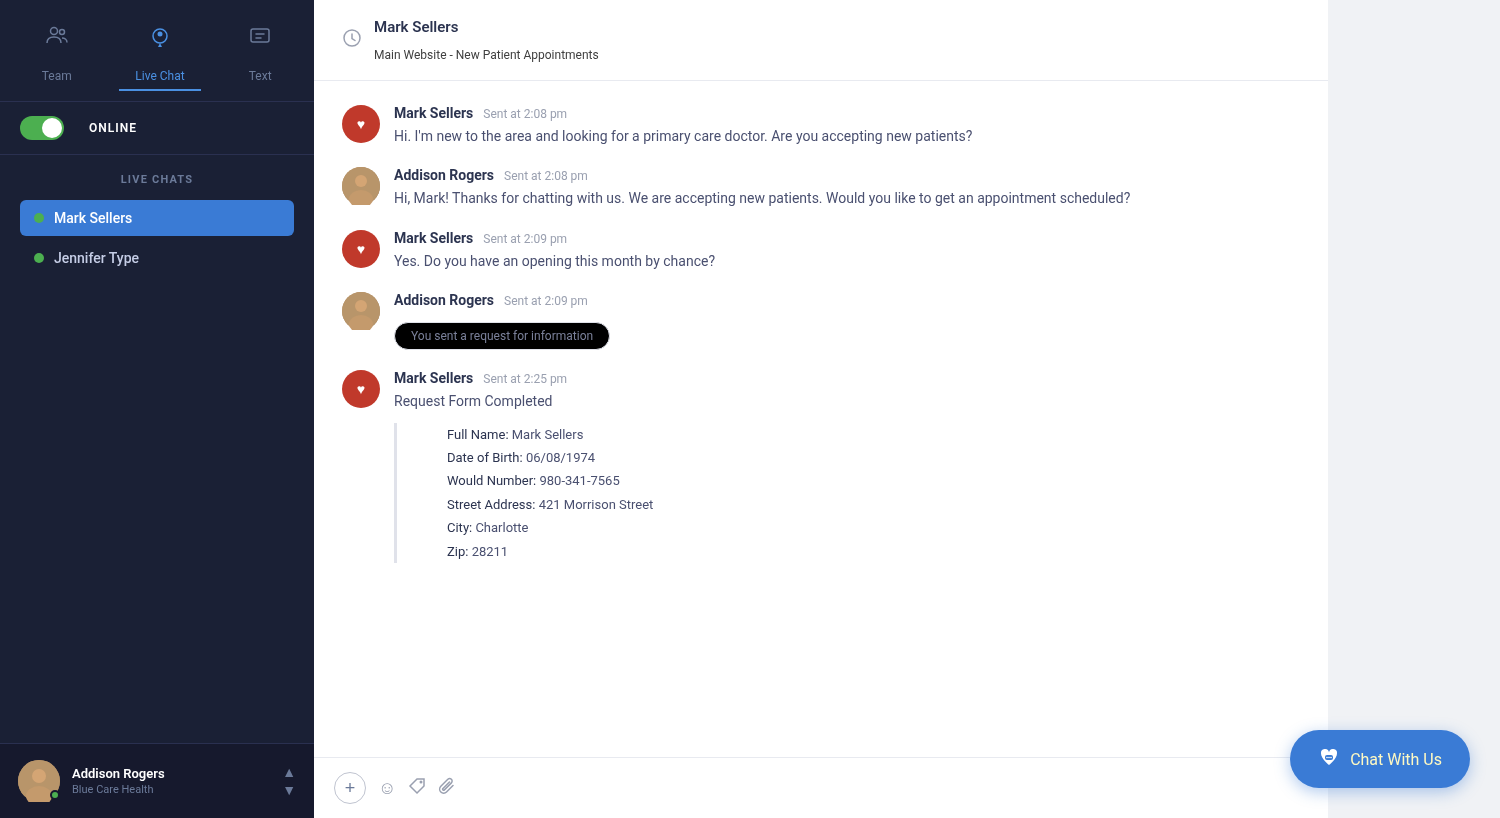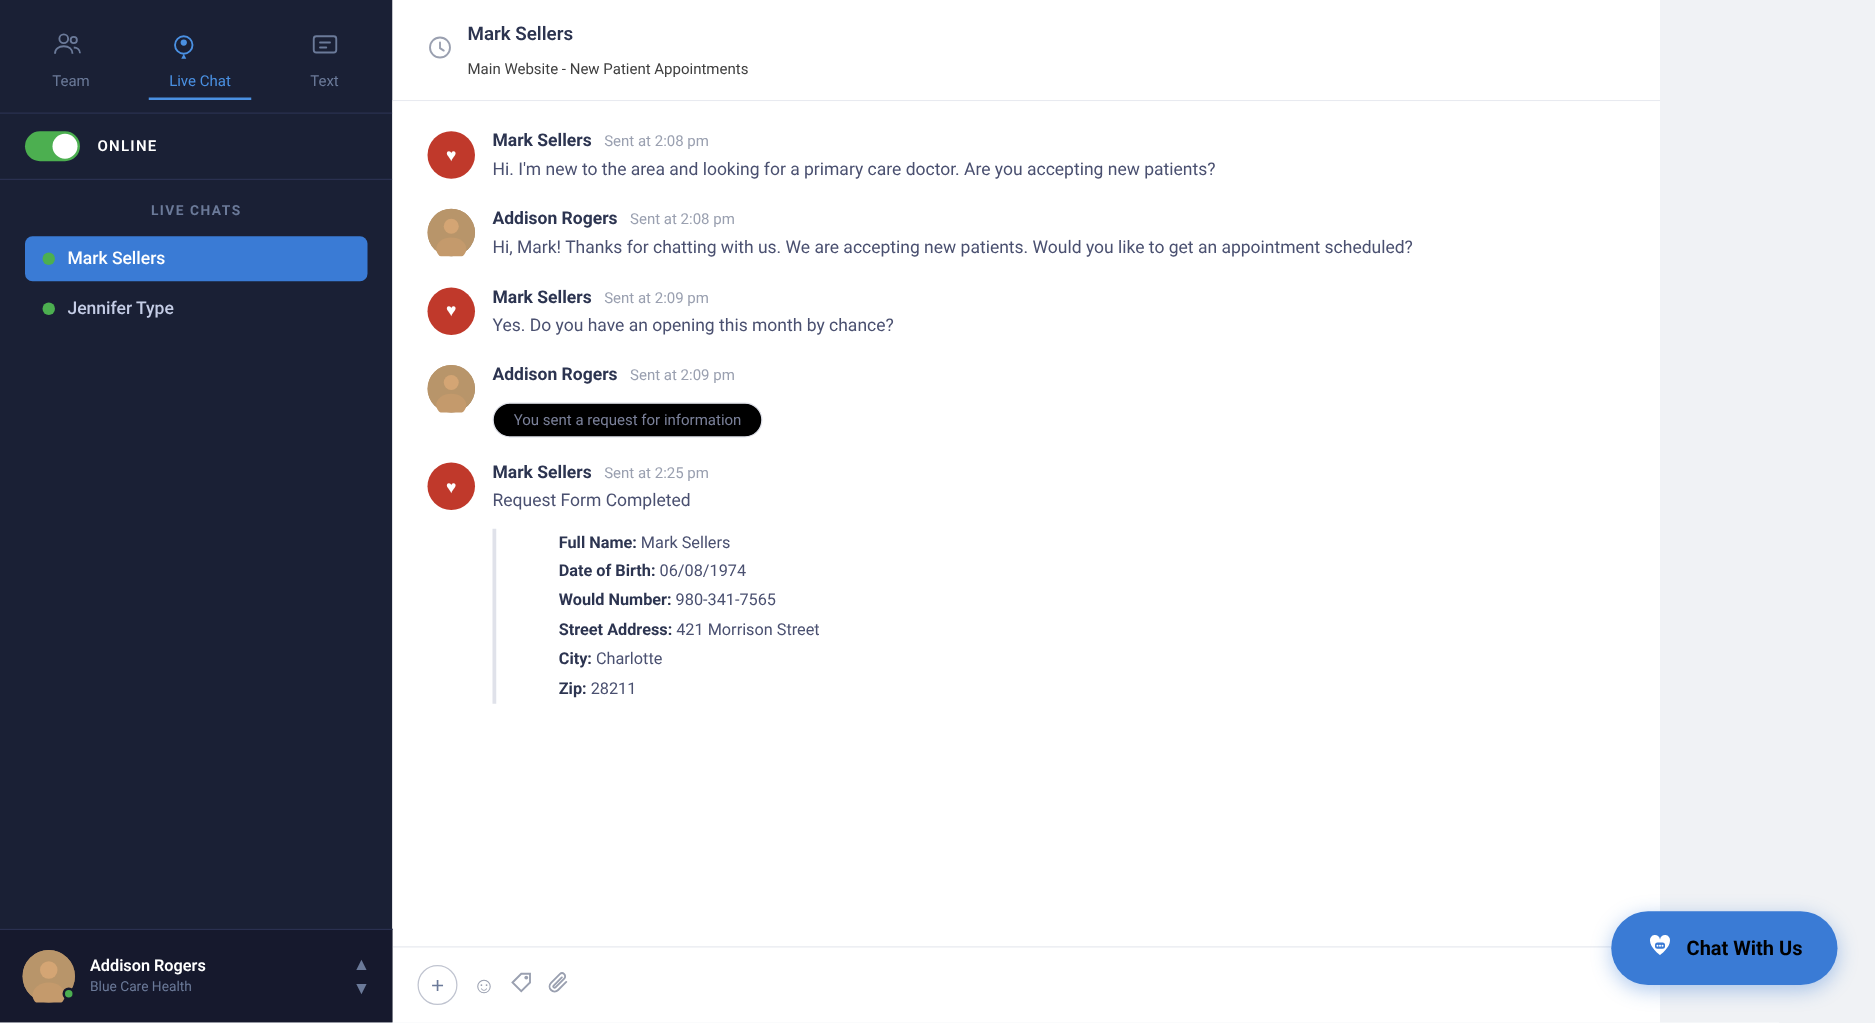--- a/index.html
+++ b/index.html
@@ -25,41 +25,42 @@
     .sidebar-nav {
       display: flex;
       justify-content: space-around;
       padding: 18px 10px 10px;
       border-bottom: 1px solid #2a3050;
     }
 
     .nav-item {
       display: flex;
       flex-direction: column;
+      align-items: center;
       color: #6b7a99;
       font-size: 12px;
       cursor: pointer;
       padding: 6px 16px;
       border-bottom: 2px solid transparent;
-      gap: 4px;
+      gap: 16px;
     }
 
     .nav-item.active {
       color: #4a90e2;
       border-bottom: 2px solid #4a90e2;
     }
 
     .nav-icon {
       font-size: 22px;
     }
 
     .online-toggle {
       display: flex;
       align-items: center;
-      gap: 14px;
+      gap: 25px;
       padding: 14px 20px;
       border-bottom: 1px solid #2a3050;
     }
 
     .toggle-switch {
       width: 44px;
       height: 24px;
       background: #4caf50;
       border-radius: 12px;
       position: relative;
@@ -302,21 +303,21 @@
     }
 
     .form-row {
       font-size: 13px;
       color: #4a5070;
       line-height: 1.8;
     }
 
     .form-row strong {
       color: #2c3450;
-      font-weight: 700;
+      font-weight: 400;
       padding-left: 36px;
     }
 
     .chat-input-bar {
       border-top: 1px solid #e8eaf0;
       padding: 14px 20px;
       display: flex;
       align-items: center;
       gap: 12px;
       background: #ffffff;
@@ -356,28 +357,28 @@
       font-size: 18px;
       cursor: pointer;
     }
 
     
     .chat-with-us-btn {
       position: fixed;
       bottom: 30px;
       right: 30px;
       background: #3a7bd5;
-      color: #000000;
+      color: #fef9c3;
       border-radius: 30px;
       padding: 16px 28px;
       display: flex;
       align-items: center;
       gap: 10px;
       font-size: 16px;
-      font-weight: 700;
+      font-weight: 400;
       cursor: pointer;
       box-shadow: 0 4px 16px rgba(58, 123, 213, 0.4);
     }
 
     .chat-with-us-btn .heart-outline {
       font-size: 18px;
     }
 
     
     .right-panel {

